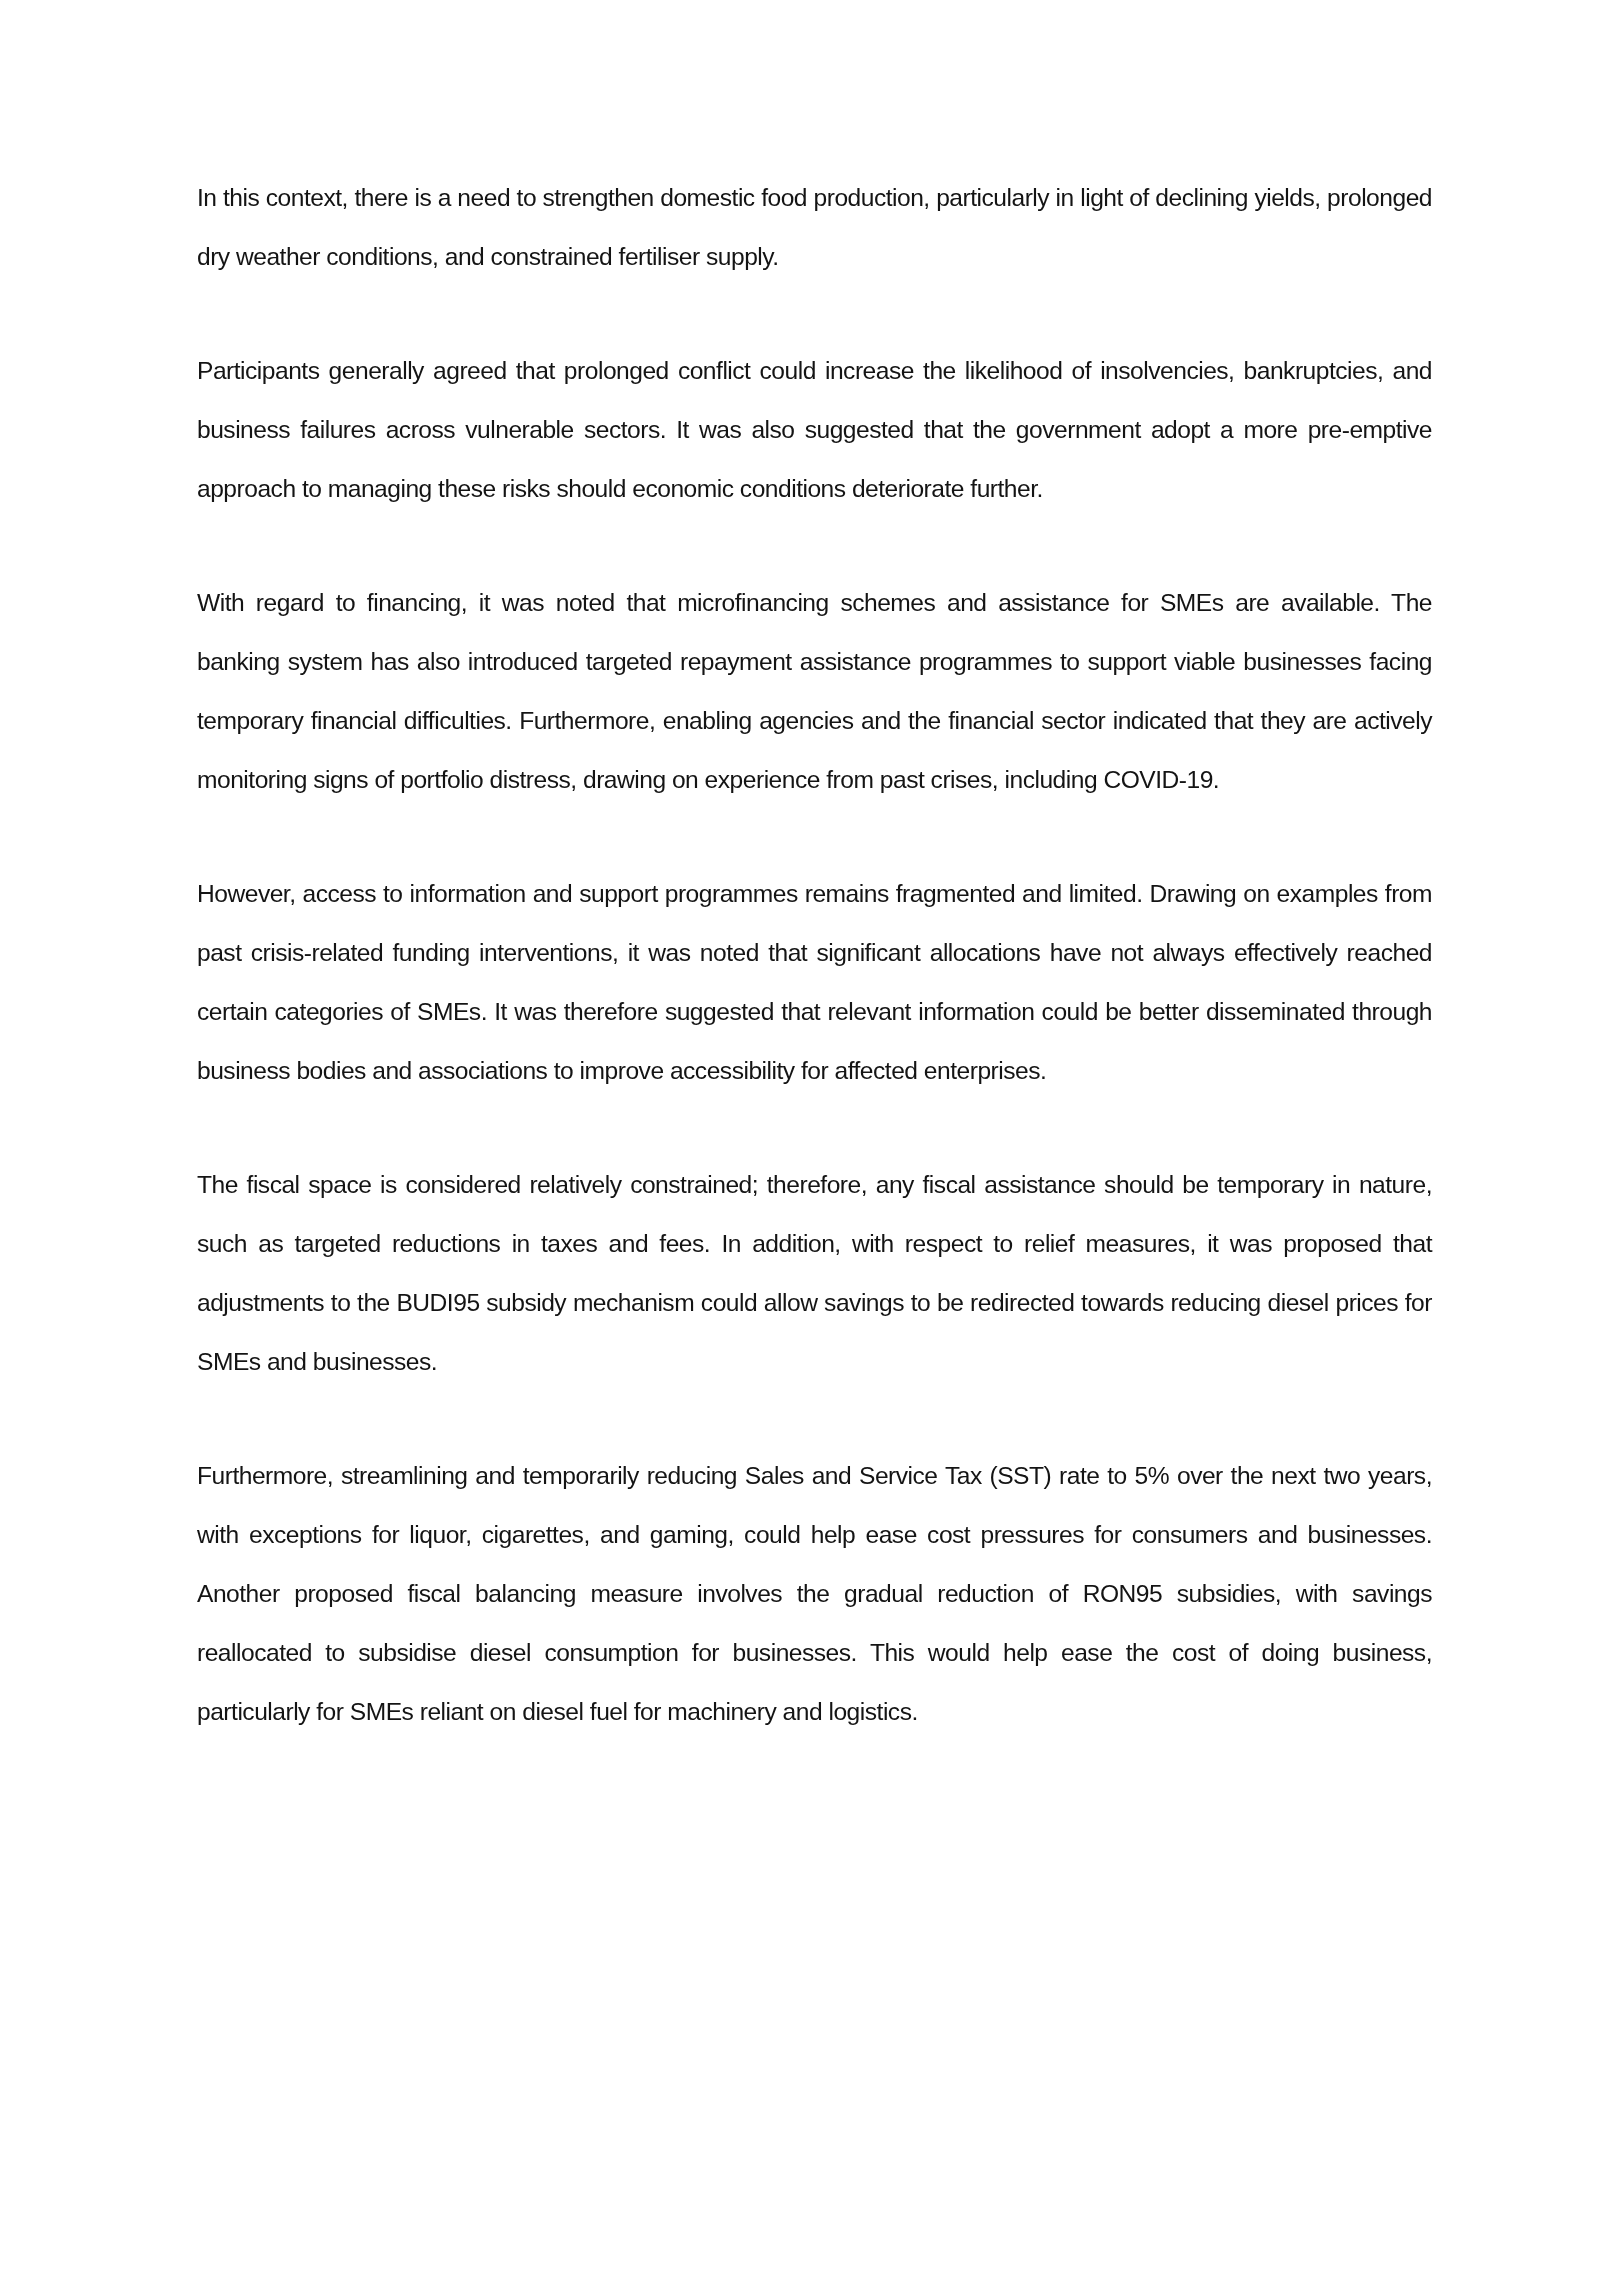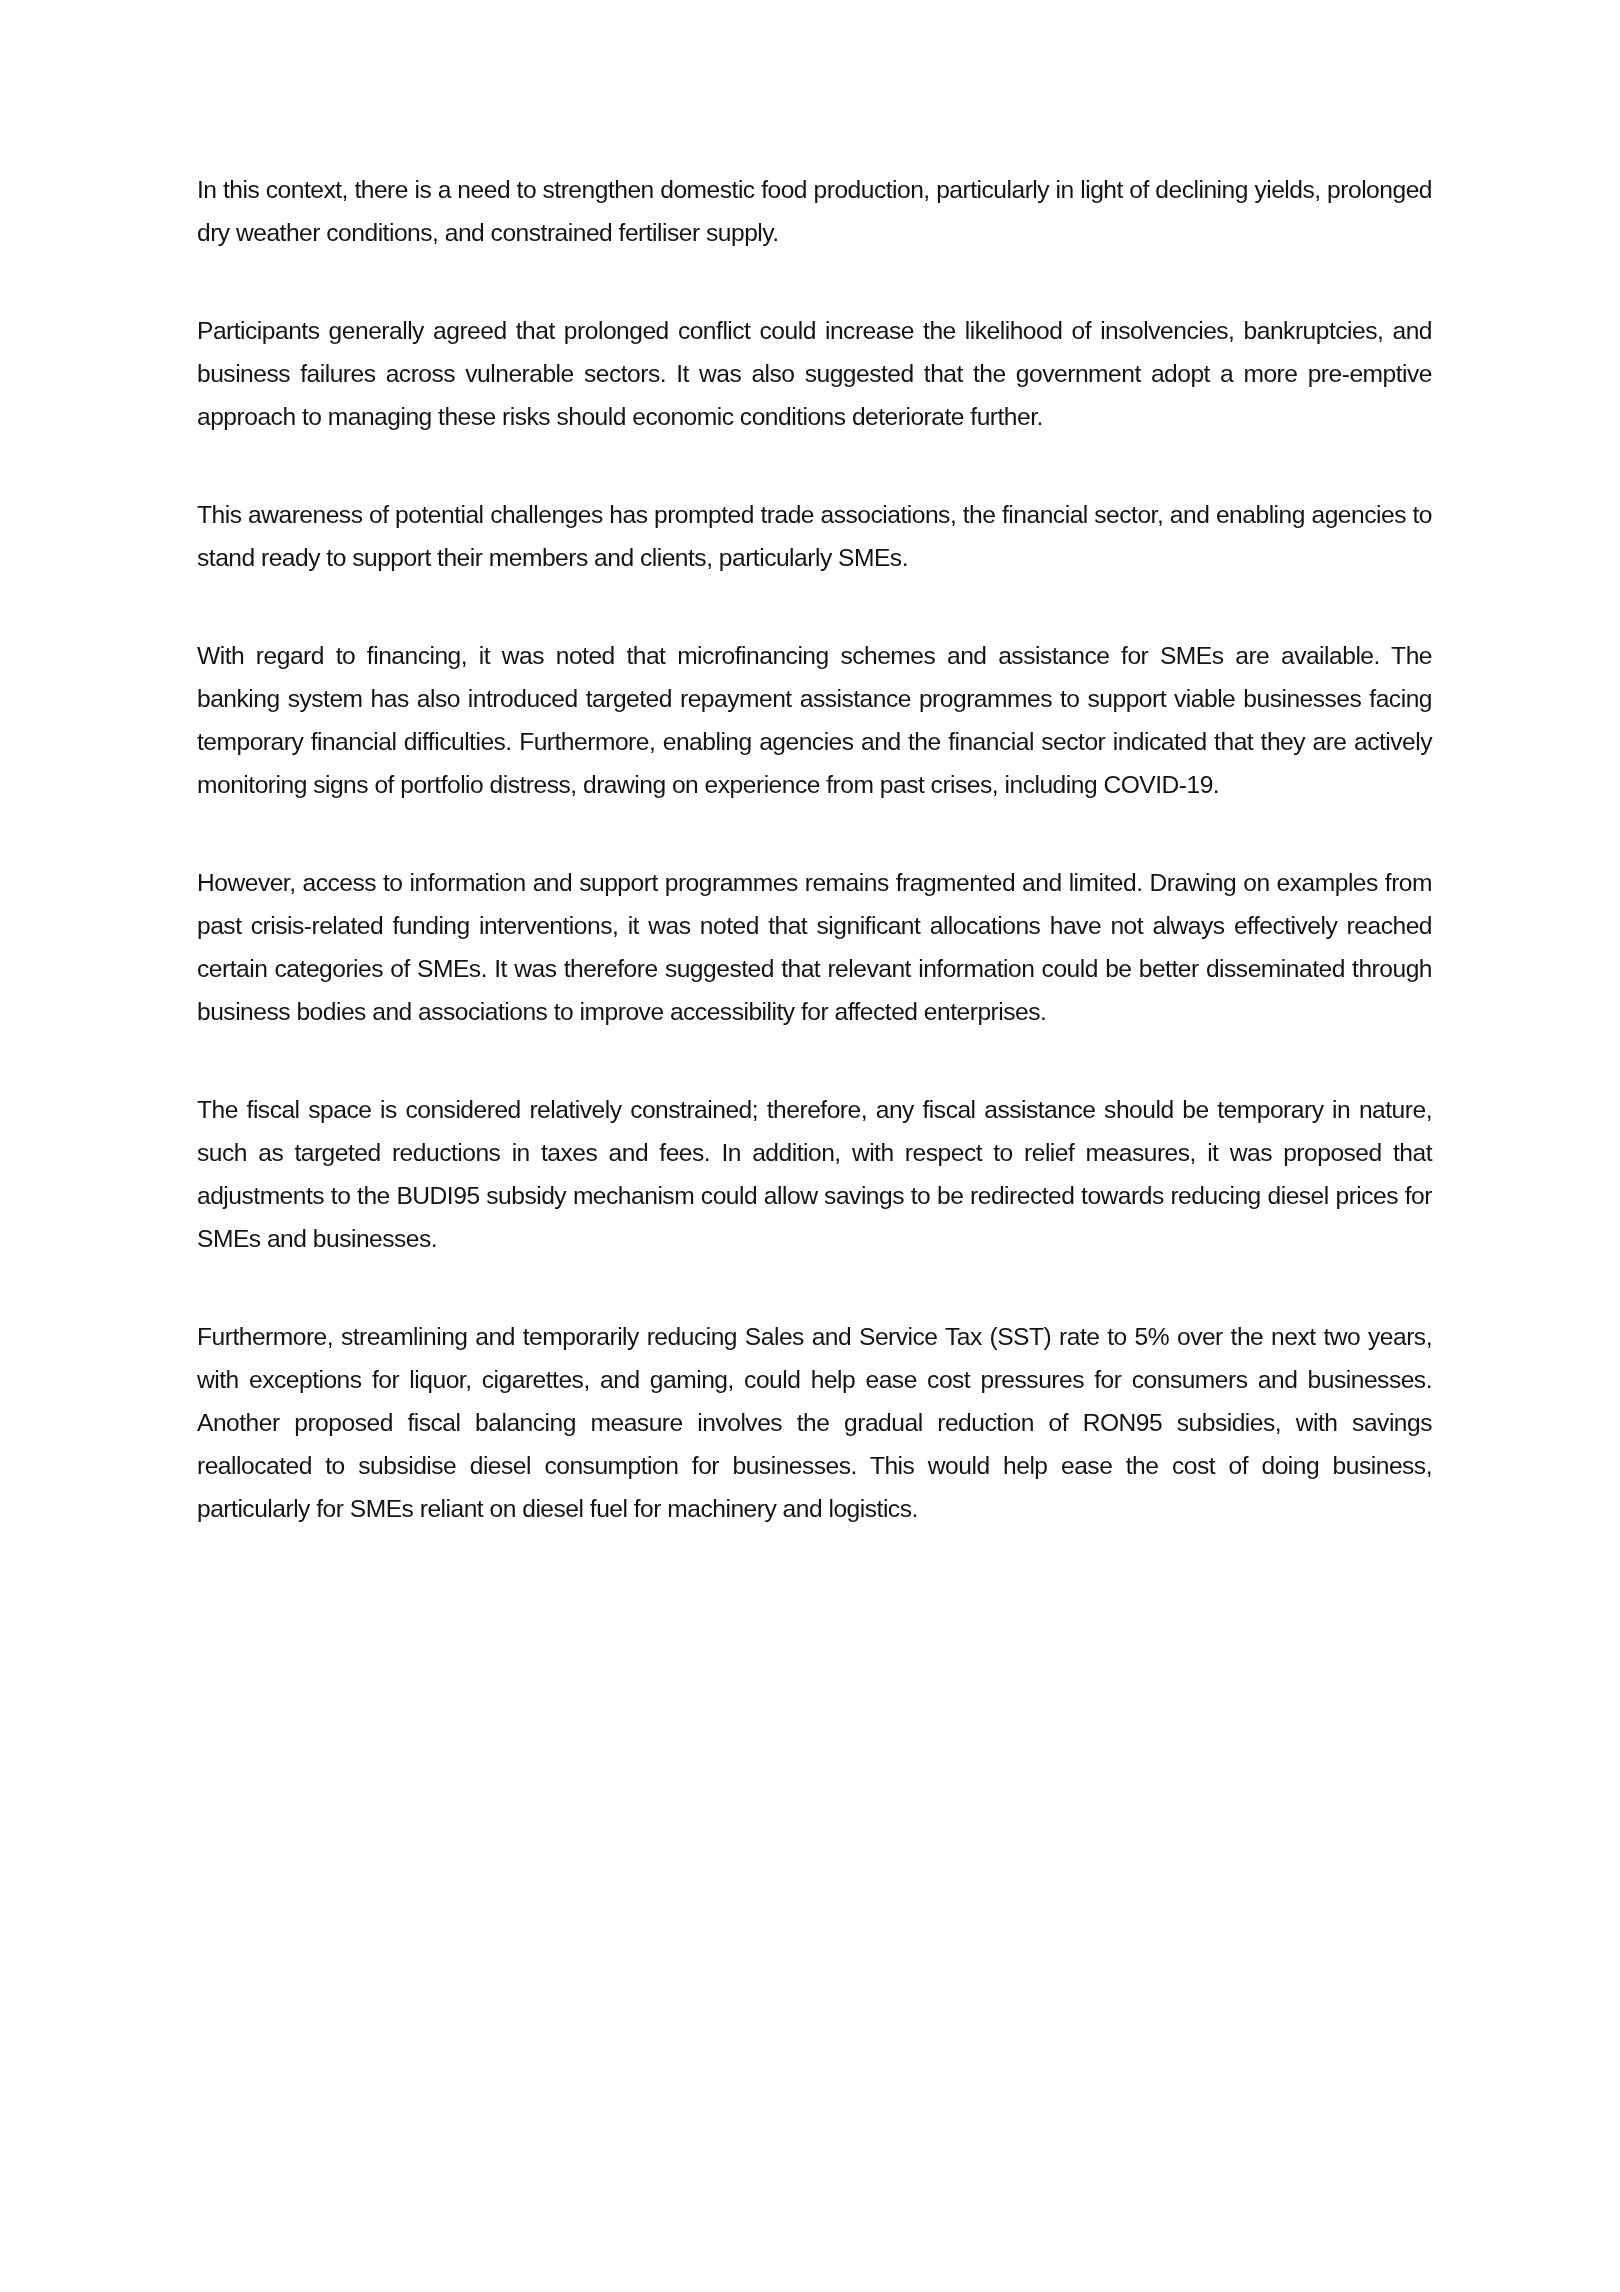--- a/index.html
+++ b/index.html
@@ -16,36 +16,35 @@
     .page {
       position: absolute;
       left: 197px;
       top: 168px;
       width: 1235px;
     }
     .para {
       margin: 0 0 55px 0;
       font-family: "Liberation Sans", sans-serif;
       font-size: 24.6px;
-      line-height: 43px;
+      line-height: 59px;
       color: #141414;
       text-align: justify;
       letter-spacing: -0.5px;
       word-spacing: 0px;
     }
     .para.last {
       text-align: justify;
       text-align-last: left;
     }
   </style>
 </head>
 <body>
 
 <div class="page">
   <p class="para last">In this context, there is a need to strengthen domestic food production, particularly in light of declining yields, prolonged dry weather conditions, and constrained fertiliser supply.</p>
   <p class="para last">Participants generally agreed that prolonged conflict could increase the likelihood of insolvencies, bankruptcies, and business failures across vulnerable sectors. It was also suggested that the government adopt a more pre-emptive approach to managing these risks should economic conditions deteriorate further.</p>
-  <p class="para last">This awareness of potential challenges has prompted trade associations, the financial sector, and enabling agencies to stand ready to support their members and clients, particularly SMEs.</p>
   <p class="para last">With regard to financing, it was noted that microfinancing schemes and assistance for SMEs are available. The banking system has also introduced targeted repayment assistance programmes to support viable businesses facing temporary financial difficulties.  Furthermore, enabling agencies and the financial sector indicated that they are actively monitoring signs of portfolio distress, drawing on experience from past crises, including COVID-19.</p>
   <p class="para last">However, access to information and support programmes remains fragmented and limited. Drawing on examples from past crisis-related funding interventions, it was noted that significant allocations have not always effectively reached certain categories of SMEs.  It was therefore suggested that relevant information could be better disseminated through business bodies and associations to improve accessibility for affected enterprises.</p>
   <p class="para last">The fiscal space is considered relatively constrained; therefore, any fiscal assistance should be temporary in nature, such as targeted reductions in taxes and fees. In addition, with respect to relief measures, it was proposed that adjustments to the BUDI95 subsidy mechanism could allow savings to be redirected towards reducing diesel prices for SMEs and businesses.</p>
   <p class="para last">Furthermore, streamlining and temporarily reducing Sales and Service Tax (SST) rate to 5% over the next two years, with exceptions for liquor, cigarettes, and gaming, could help ease cost pressures for consumers and businesses.  Another proposed fiscal balancing measure involves the gradual reduction of RON95 subsidies, with savings reallocated to subsidise diesel consumption for businesses. This would help ease the cost of doing business, particularly for SMEs reliant on diesel fuel for machinery and logistics.</p>
 </div>
 
 
 </body></html>

